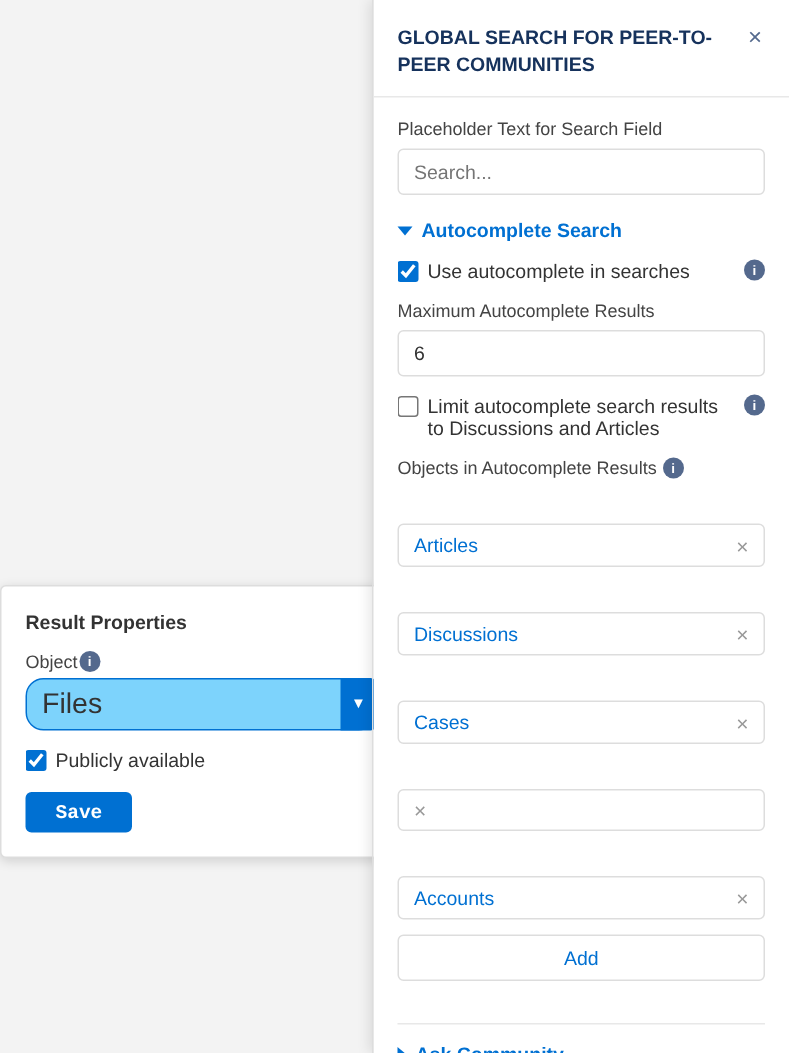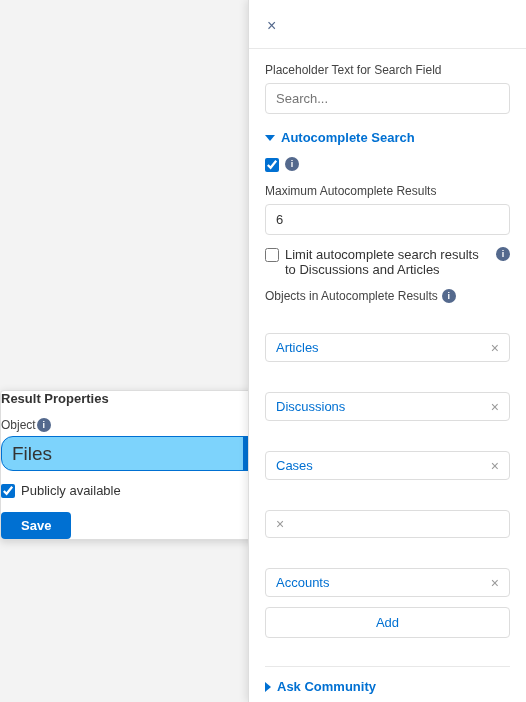--- a/index.html
+++ b/index.html
@@ -15,20 +15,21 @@
 
     
     .left-panel {
       position: absolute;
       left: 0;
       top: 390px;
       width: 268px;
       background: #fff;
       border: 1px solid #ddd;
       border-radius: 4px;
+      padding: 16px;
       box-shadow: 0 2px 8px rgba(0,0,0,0.15);
       z-index: 10;
     }
 
     .left-panel-title {
       font-weight: 700;
       font-size: 13px;
       color: #333;
       margin-bottom: 12px;
     }
@@ -129,20 +130,21 @@
 
     .btn-save {
       padding: 6px 20px;
       border: none;
       border-radius: 4px;
       background: #0070d2;
       color: #fff;
       font-size: 13px;
       font-weight: 600;
       cursor: pointer;
+      font-family: Liberation Mono, monospace;
     }
 
     
     .right-panel {
       position: absolute;
       right: 0;
       top: 0;
       width: 278px;
       height: 702px;
       background: #fff;
@@ -312,39 +314,41 @@
     .ask-community-section {
       border-top: 1px solid #e8e8e8;
       padding-top: 12px;
     }
   </style>
 </head>
 <body>
 
 <div class="right-panel">
   <div class="panel-header">
+    <div class="panel-title">GLOBAL SEARCH FOR PEER-TO-PEER COMMUNITIES</div>
     <div class="close-btn">×</div>
   </div>
 
   <div class="panel-body">
 
     
     <div class="section-label">Placeholder Text for Search Field</div>
     <input class="search-input-field" type="text" placeholder="Search..." style="">
 
     
     <div class="autocomplete-section">
       <div class="section-header">
         <div class="triangle-down"></div>
         <span class="section-header-title">Autocomplete Search</span>
       </div>
 
       
       <div class="checkbox-info-row">
         <input type="checkbox" id="useAutocomplete" checked="" style="">
+        <label class="check-label" for="useAutocomplete">Use autocomplete in searches</label>
         <div class="info-icon">i</div>
       </div>
 
       
       <div class="section-label">Maximum Autocomplete Results</div>
       <input class="number-input-field" type="text" value="6" style="">
 
       
       <div class="checkbox-info-row">
         <input type="checkbox" id="limitCheck" style="">

